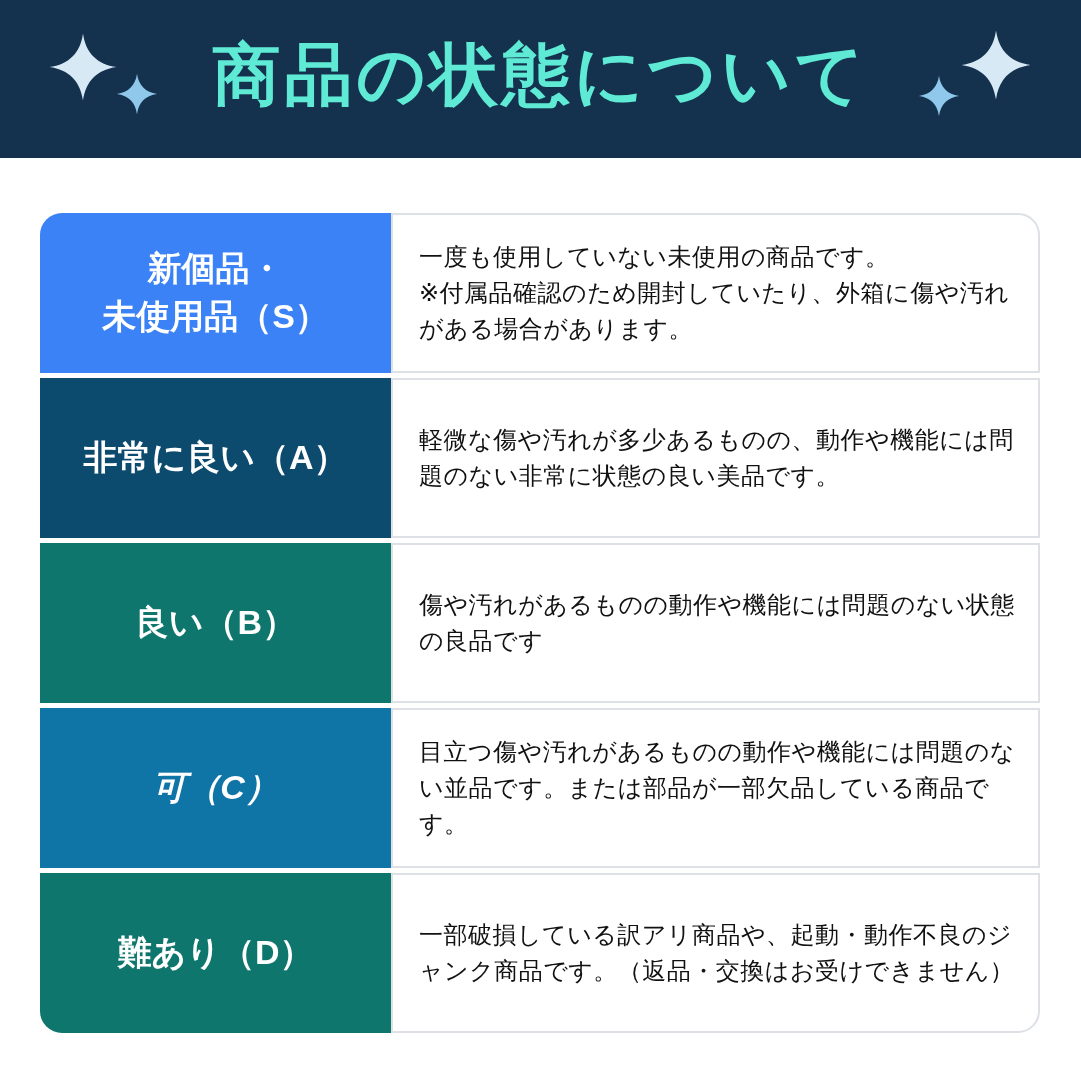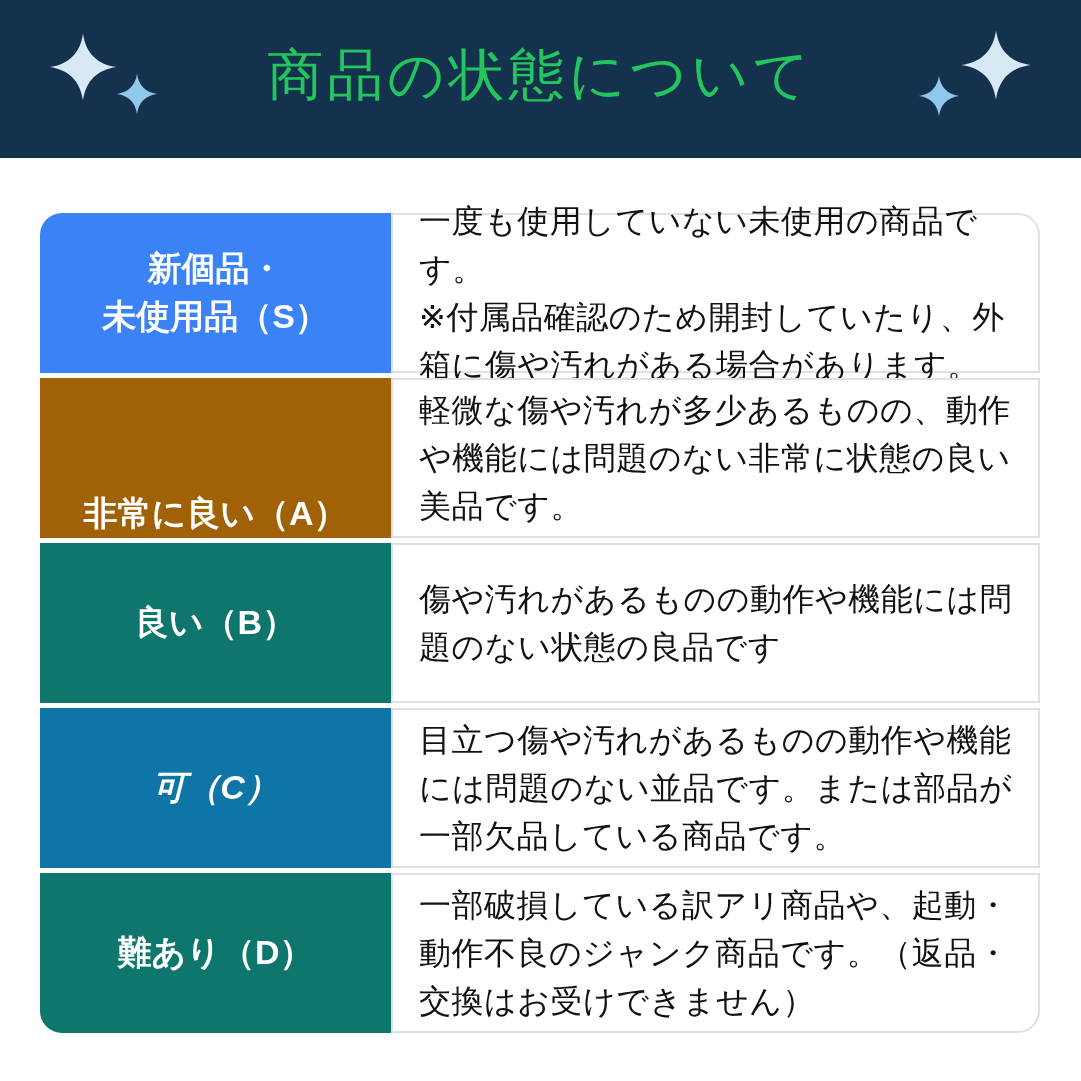--- a/index.html
+++ b/index.html
@@ -18,23 +18,23 @@
     position: absolute;
     top: 0; left: 0;
     width: 1081px;
     height: 158px;
   }
   .banner h1 {
     position: absolute;
     top: 50%; left: 50%;
     transform: translate(-50%, -54%);
     margin: 0;
-    color: #22c55e;
-    font-size: 56px;
-    font-weight: normal;
+    color: #5eead4;
+    font-size: 68px;
+    font-weight: bold;
     letter-spacing: 4px;
     white-space: nowrap;
   }
   .sparkle { position: absolute; }
   .sp-left-big   { left: 48px;  top: 30px; width: 70px; height: 74px; }
   .sp-left-small { left: 116px; top: 73px; width: 42px; height: 42px; }
   .sp-right-small{ left: 918px; top: 75px; width: 42px; height: 42px; }
   .sp-right-big  { left: 960px; top: 27px; width: 72px; height: 76px; }
 
   
@@ -66,21 +66,21 @@
     background: #ffffff;
     border: 2px solid #dde1e5;
     box-sizing: border-box;
     display: flex;
     align-items: center;
     padding: 10px 18px 10px 26px;
   }
   .desc-cell p {
     margin: 0;
     color: #111111;
-    font-size: 32px;
+    font-size: 24px;
     line-height: 1.5;
     white-space: pre-line;
     letter-spacing: 0.5px;
   }
   .row:first-child .label-cell { border-top-left-radius: 22px; }
   .row:first-child .desc-cell  { border-top-right-radius: 22px; }
   .row:last-child  .label-cell { border-bottom-left-radius: 22px; }
   .row:last-child  .desc-cell  { border-bottom-right-radius: 22px; }
 </style>
 </head>
@@ -111,21 +111,21 @@
         <span>新個品・
 未使用品（S）</span>
       </div>
       <div class="desc-cell">
         <p>一度も使用していない未使用の商品です。
 ※付属品確認のため開封していたり、外箱に傷や汚れがある場合があります。</p>
       </div>
     </section>
 
     <section class="row">
-      <div class="label-cell" style="background: #a16207; align-items: flex-end;">
+      <div class="label-cell" style="background: #0c4a6e;">
         <span>非常に良い（A）</span>
       </div>
       <div class="desc-cell">
         <p>軽微な傷や汚れが多少あるものの、動作や機能には問題のない非常に状態の良い美品です。</p>
       </div>
     </section>
 
     <section class="row">
       <div class="label-cell" style="background: #0f766e;">
         <span>良い（B）</span>

